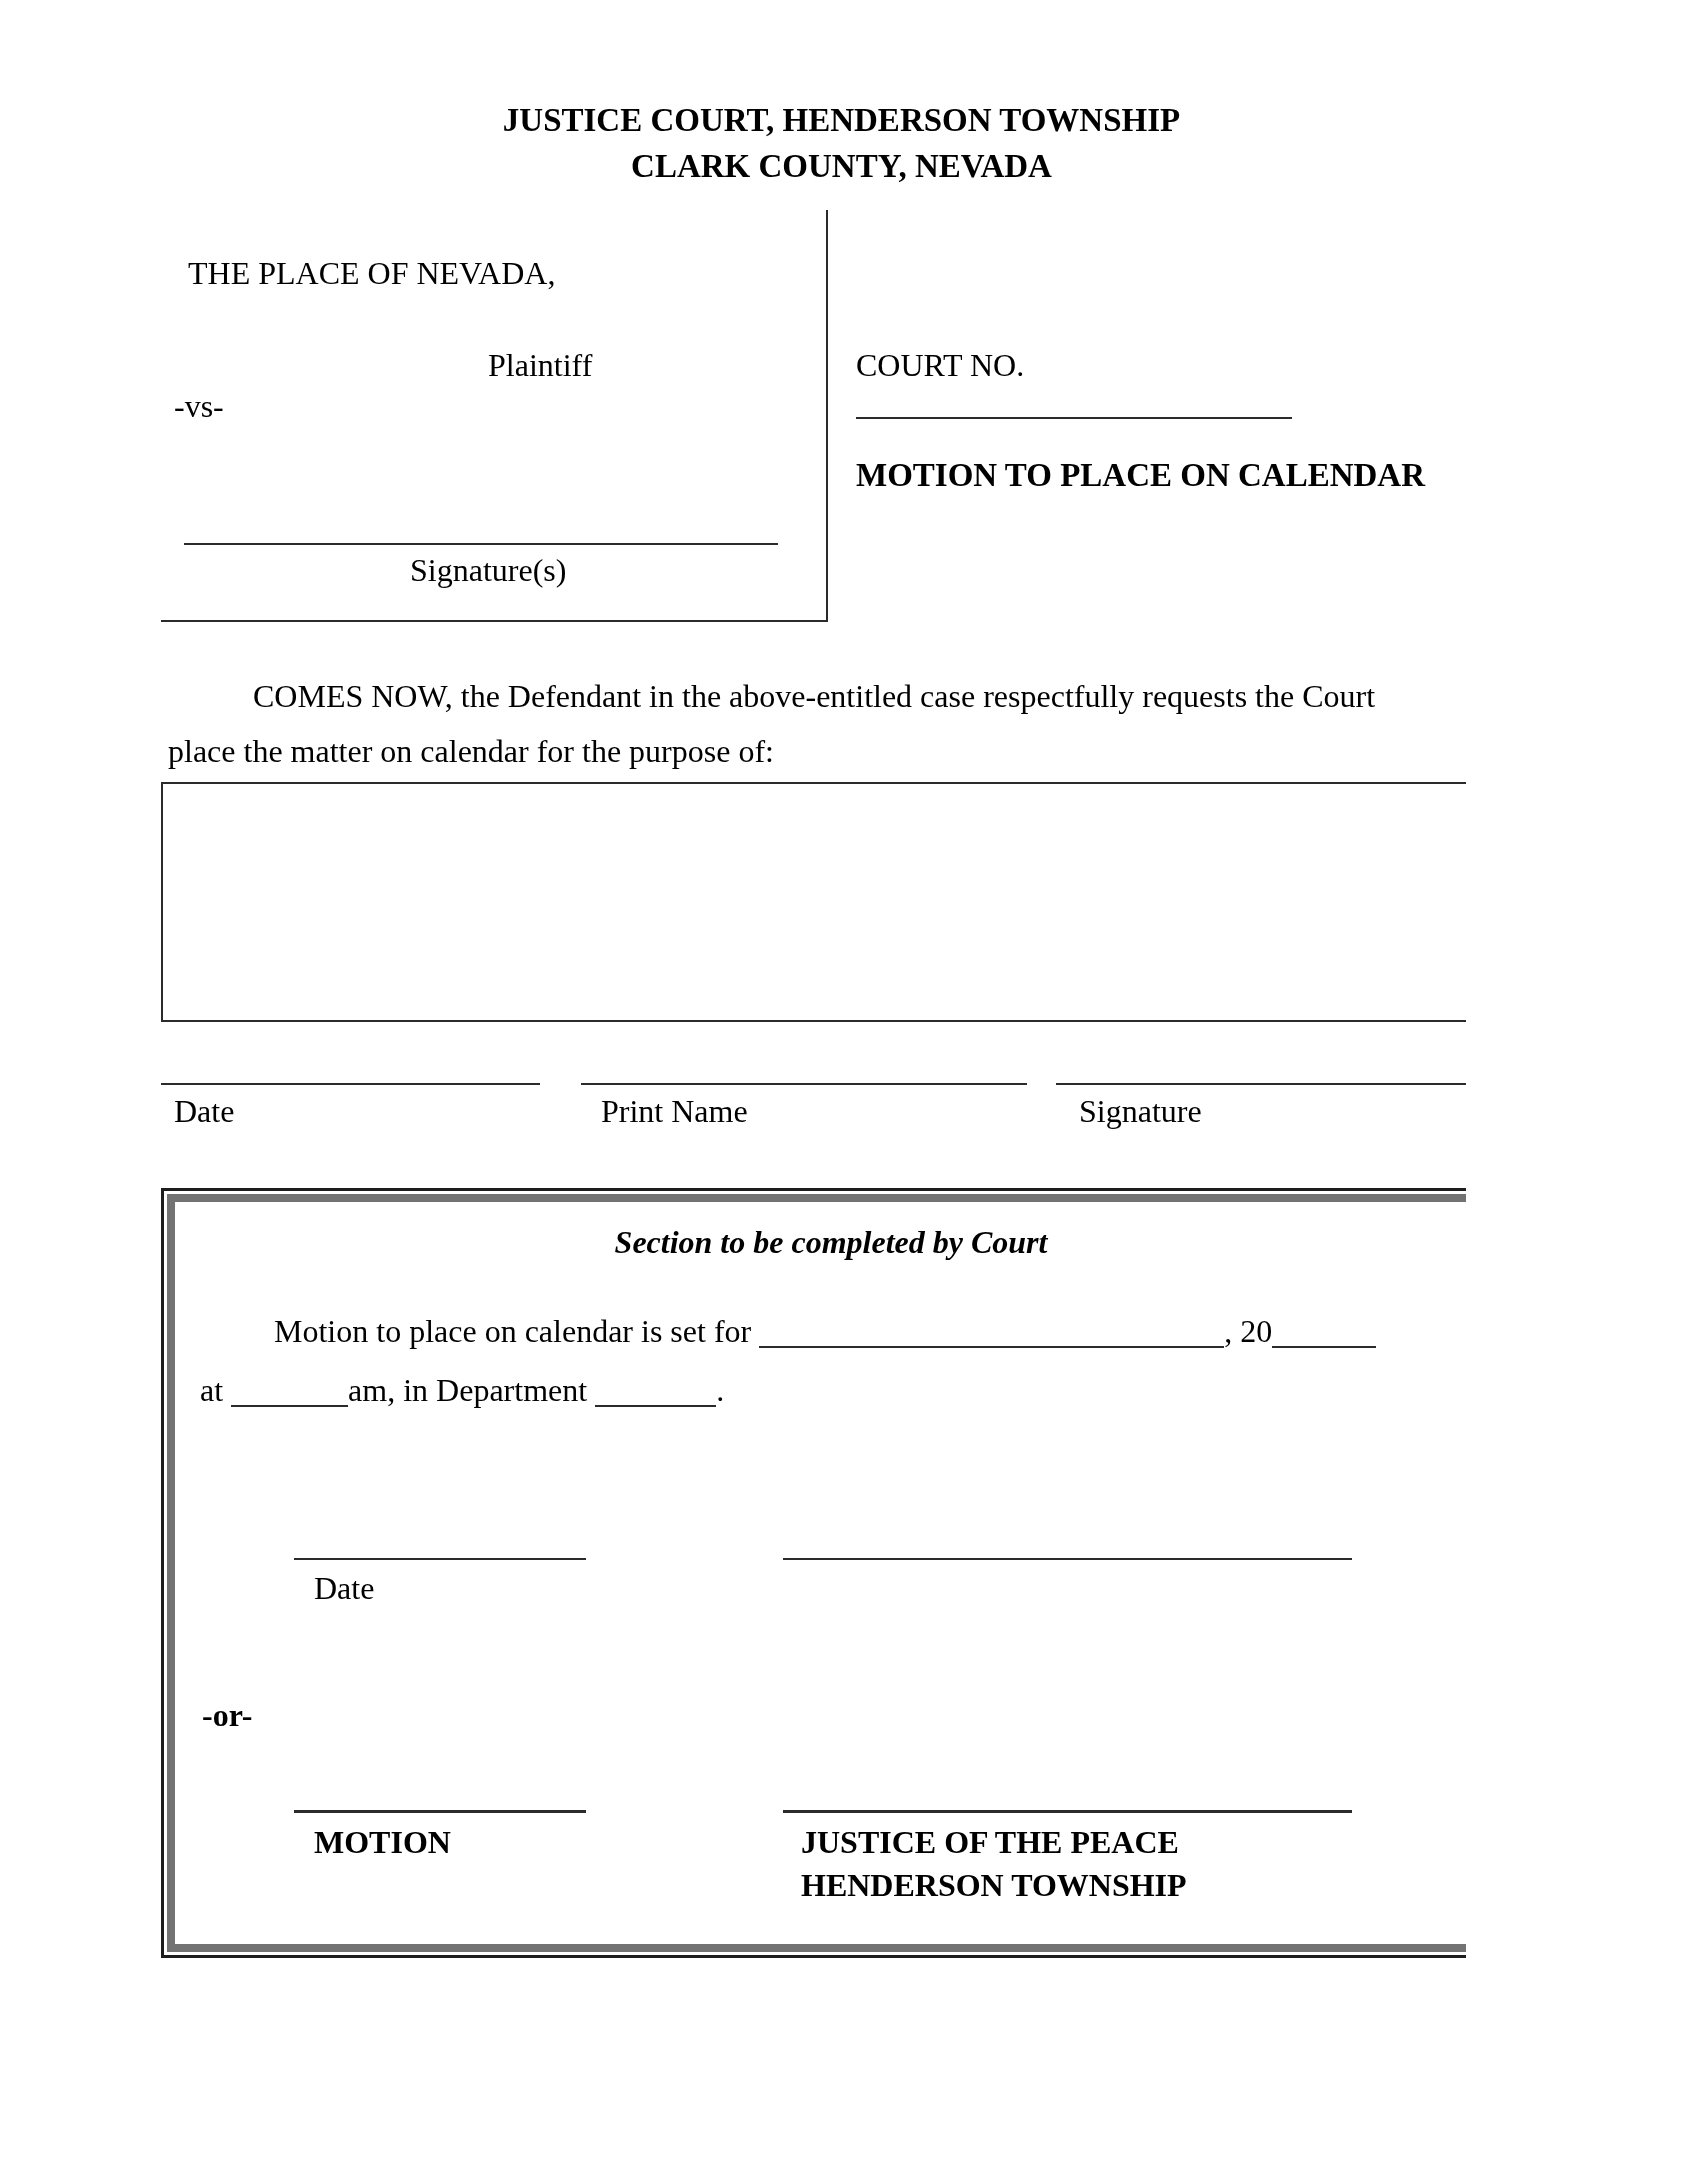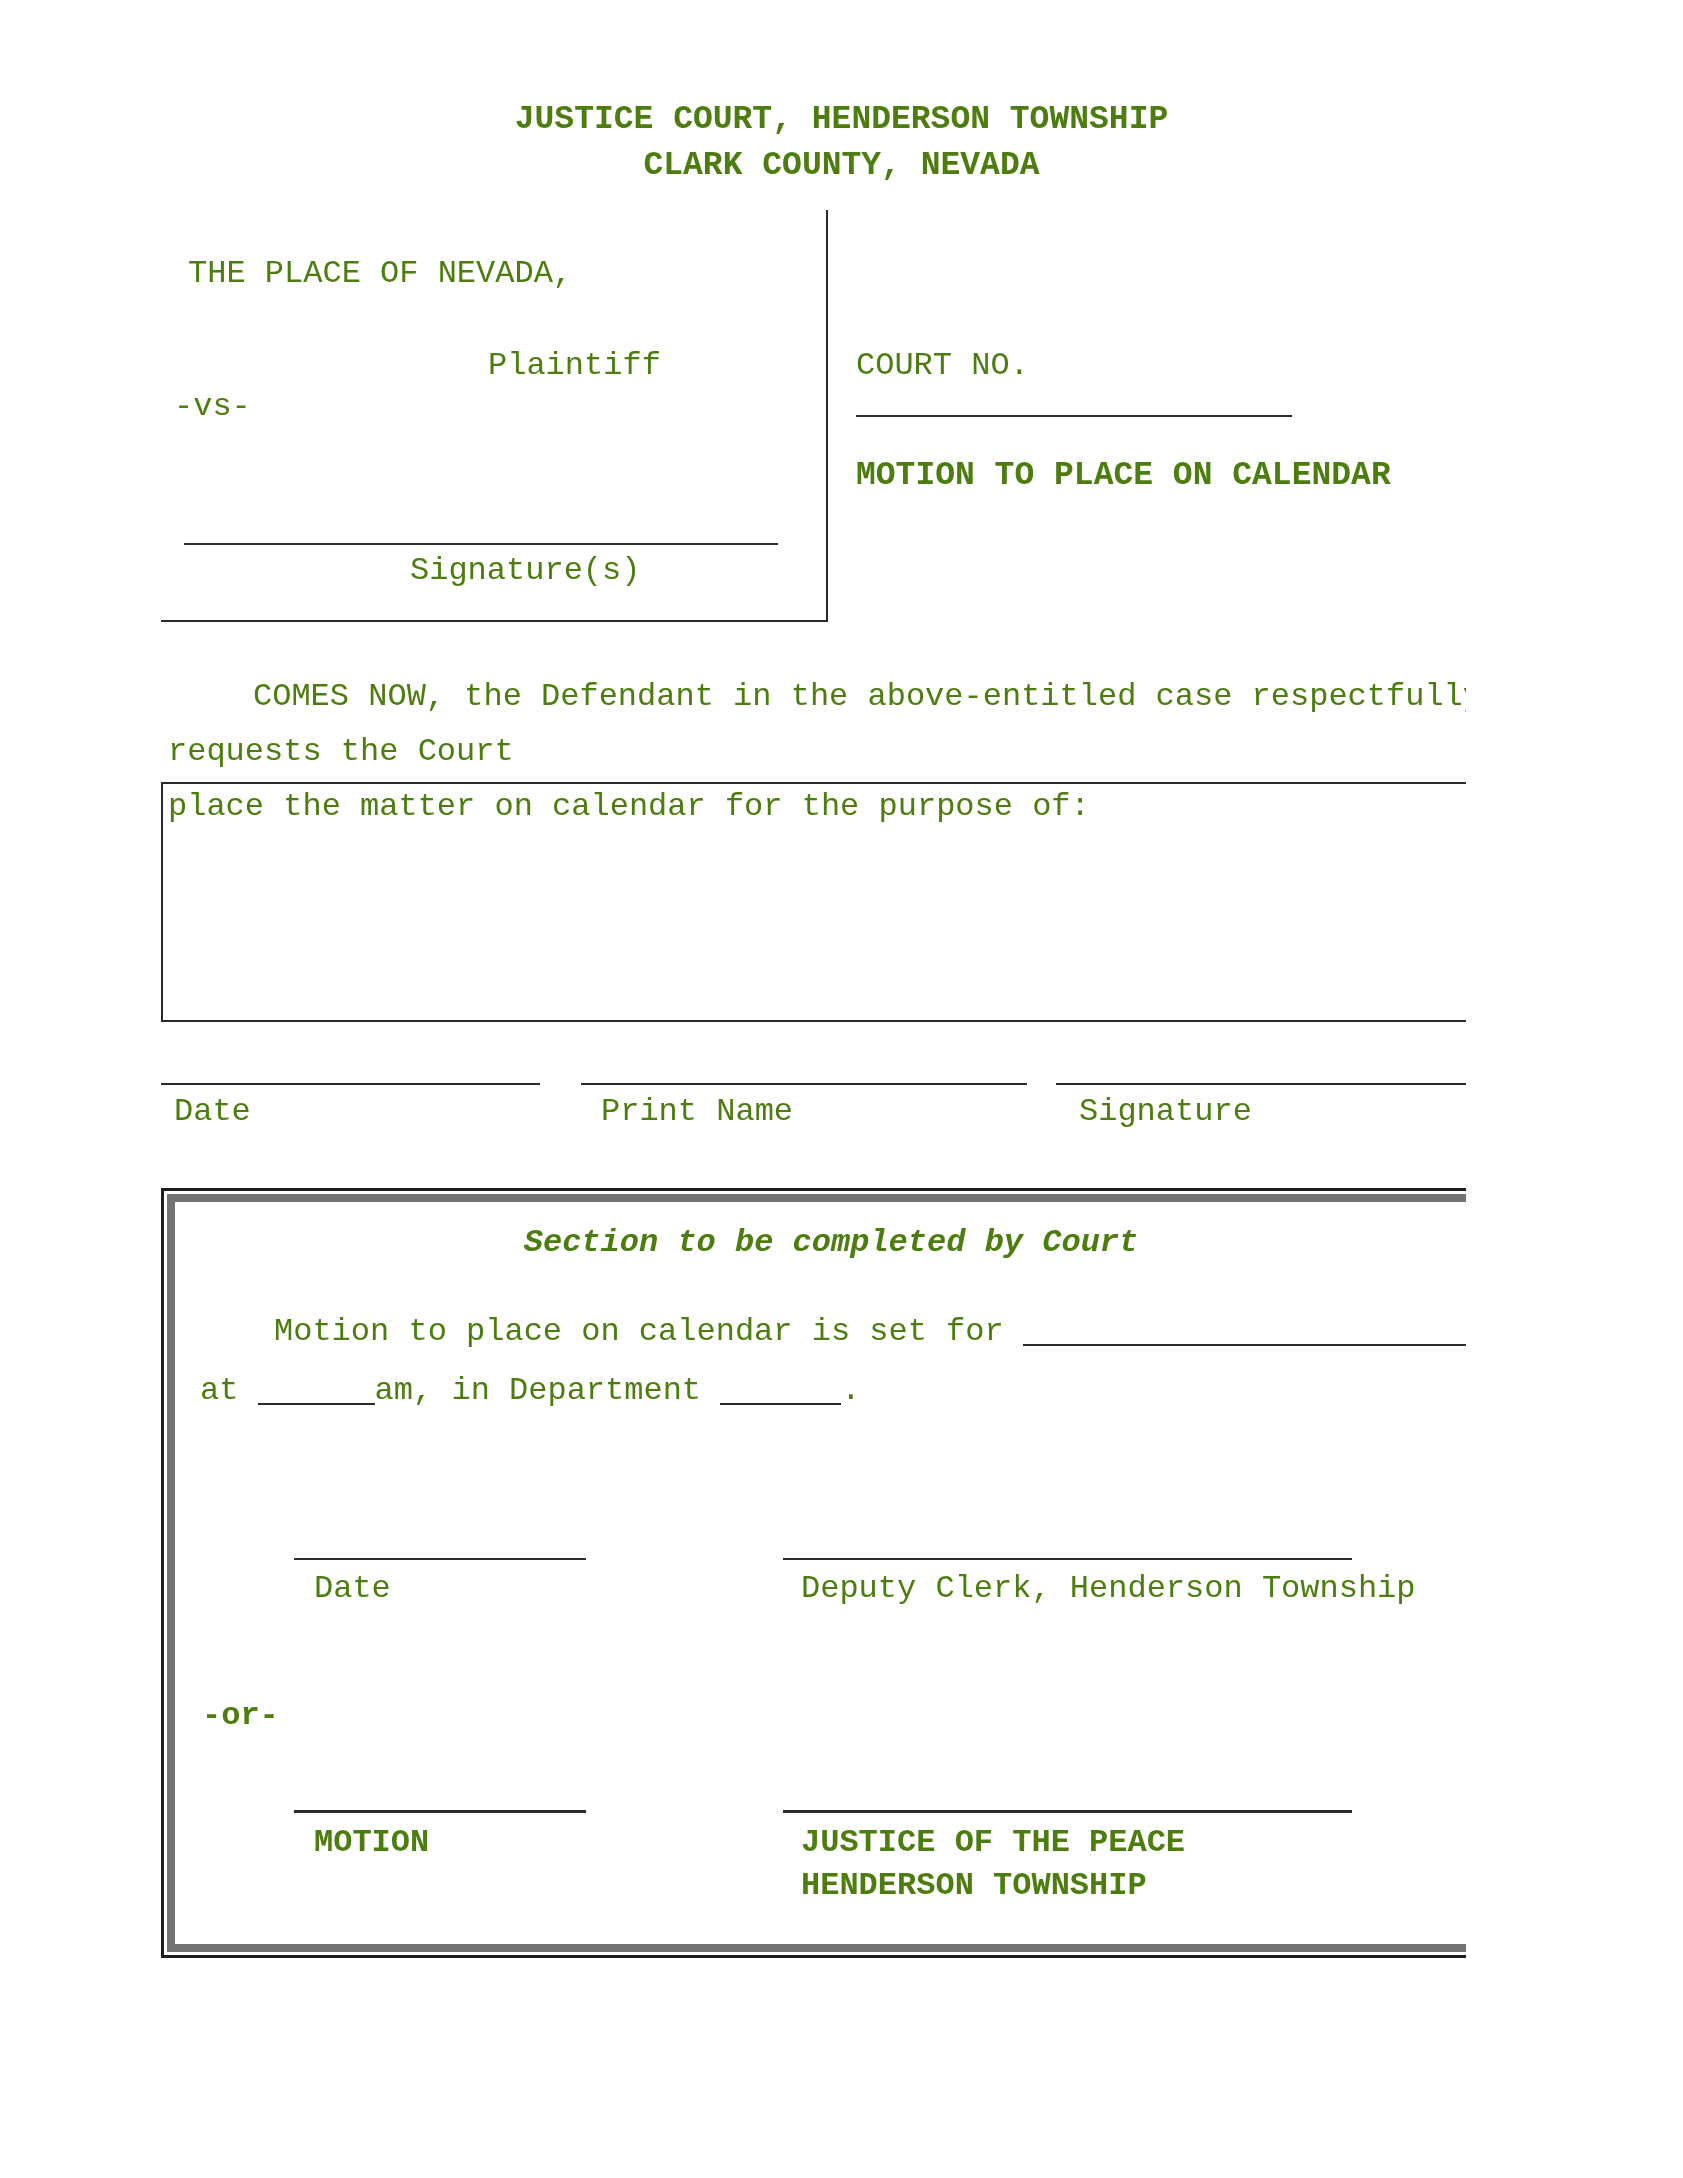--- a/index.html
+++ b/index.html
@@ -1,23 +1,23 @@
 <!DOCTYPE html>
 <html><head>
 <meta charset="utf-8">
 <style>
   * { margin:0; padding:0; box-sizing:border-box; }
   html, body { background:#ffffff; }
   .page {
     position:relative;
     width:1466px; height:2178px;
     background:#ffffff;
-    font-family:Liberation Mono, monospace;
+    font-family:Liberation Serif, serif;
     font-size:32px;
-    color:#4d7c0f;
+    color:#000000;
     overflow:hidden;
   }
   .abs { position:absolute; }
   .bold { font-weight:bold; }
   .italic { font-style:italic; }
   .center { text-align:center; }
   .hline { position:absolute; height:2px; background:#2b2b2b; }
   .vline { position:absolute; width:2px; background:#2b2b2b; }
   .blank {
     display:inline-block;
@@ -95,21 +95,20 @@
       <div class="abs center bold italic" style="left:0; top:22px; width:100%;">Section to be completed by Court</div>
 
       <div class="abs" style="left:99px; top:111px; width:1218px; white-space:nowrap;"><span>Motion to place on calendar is set for</span> <span class="blank w470"></span><span>, 20</span><span class="blank w105"></span></div>
 
       <div class="abs" style="left:25px; top:170px; width:1277px; white-space:nowrap;"><span>at</span> <span class="blank w118"></span><span>am, in Department</span> <span class="blank w122"></span><span>.</span></div>
 
       <div class="hline" style="left:119px; top:356px; width:292px;"></div>
       <div class="abs" style="left:139px; top:368px;">Date</div>
 
       <div class="hline" style="left:608px; top:356px; width:569px;"></div>
-      <div class="abs" style="left:626px; top:368px;">Deputy Clerk, Henderson Township</div>
 
       <div class="abs bold" style="left:27px; top:495px;">-or-</div>
 
       <div class="hline" style="left:119px; top:608px; width:292px; height:3px;"></div>
       <div class="abs bold" style="left:139px; top:622px;">MOTION</div>
 
       <div class="hline" style="left:608px; top:608px; width:569px; height:3px;"></div>
       <div class="abs bold" style="left:626px; top:622px;">JUSTICE OF THE PEACE</div>
       <div class="abs bold" style="left:626px; top:665px;">HENDERSON TOWNSHIP</div>
 

